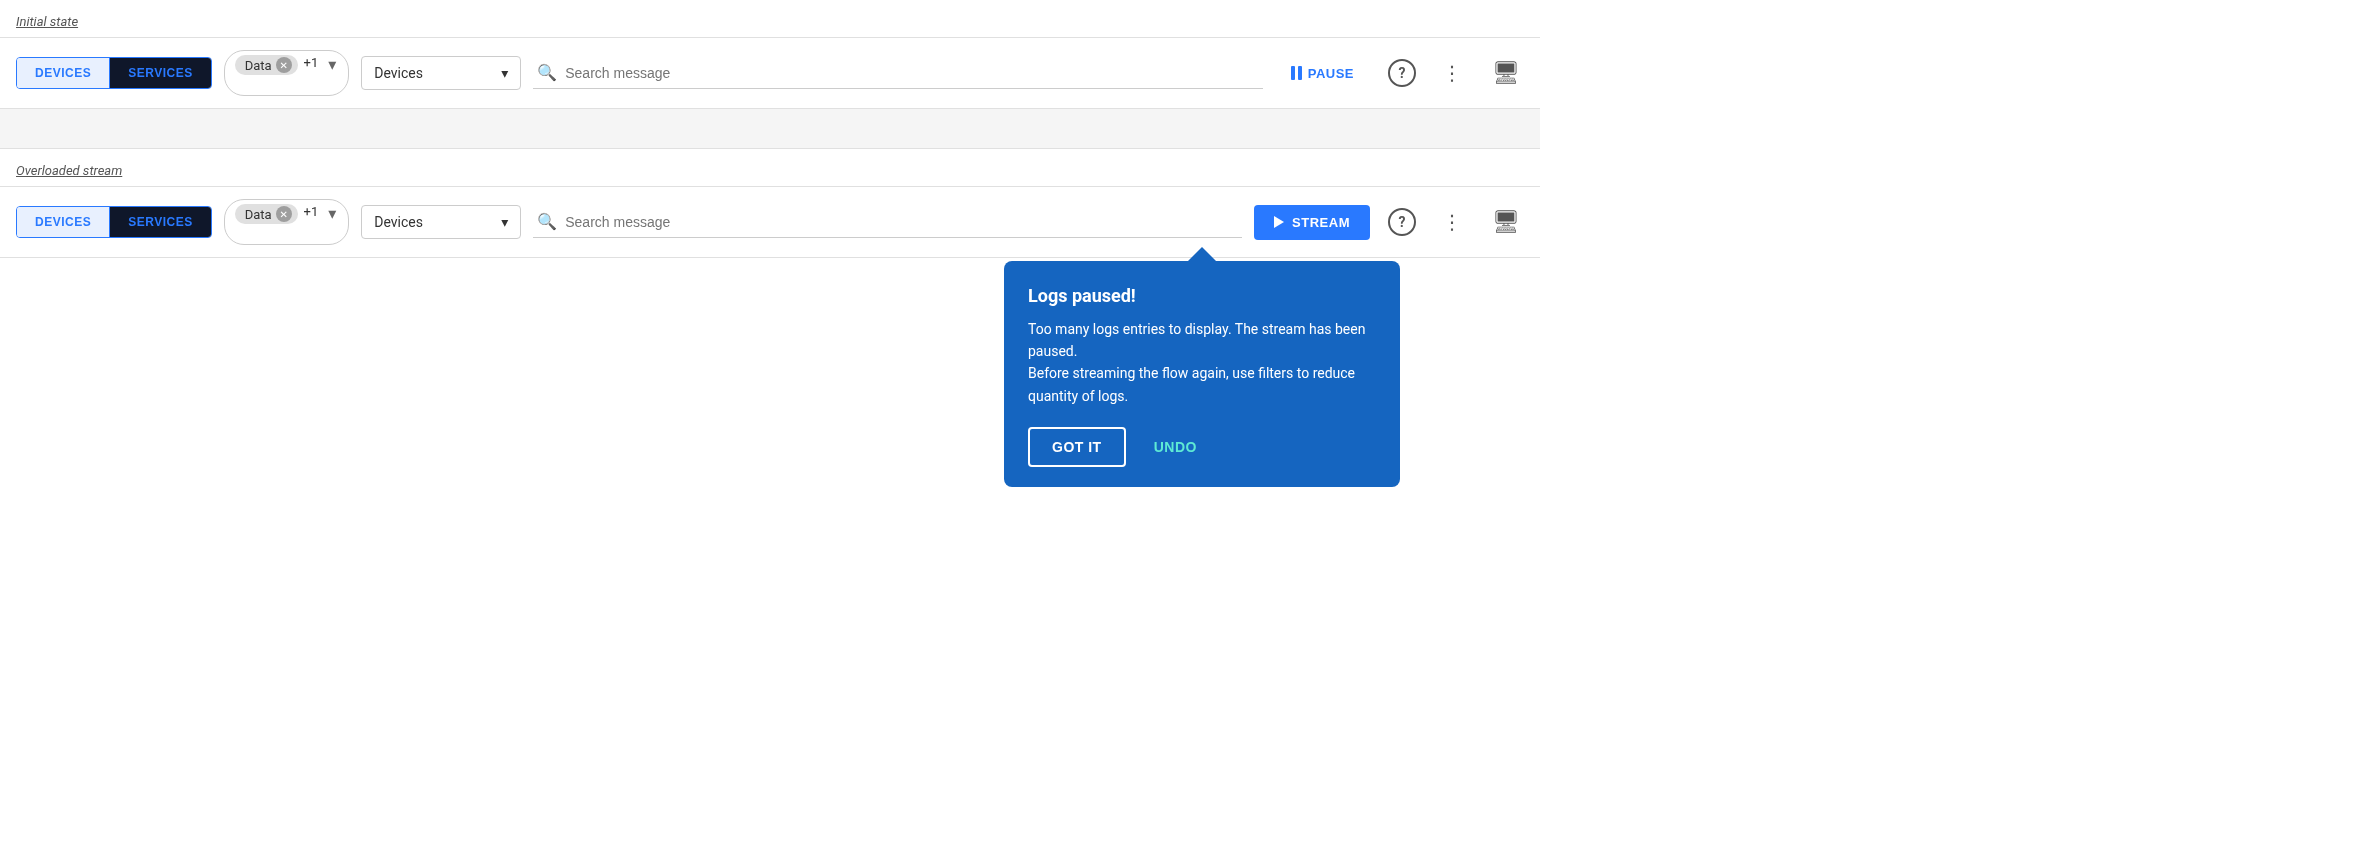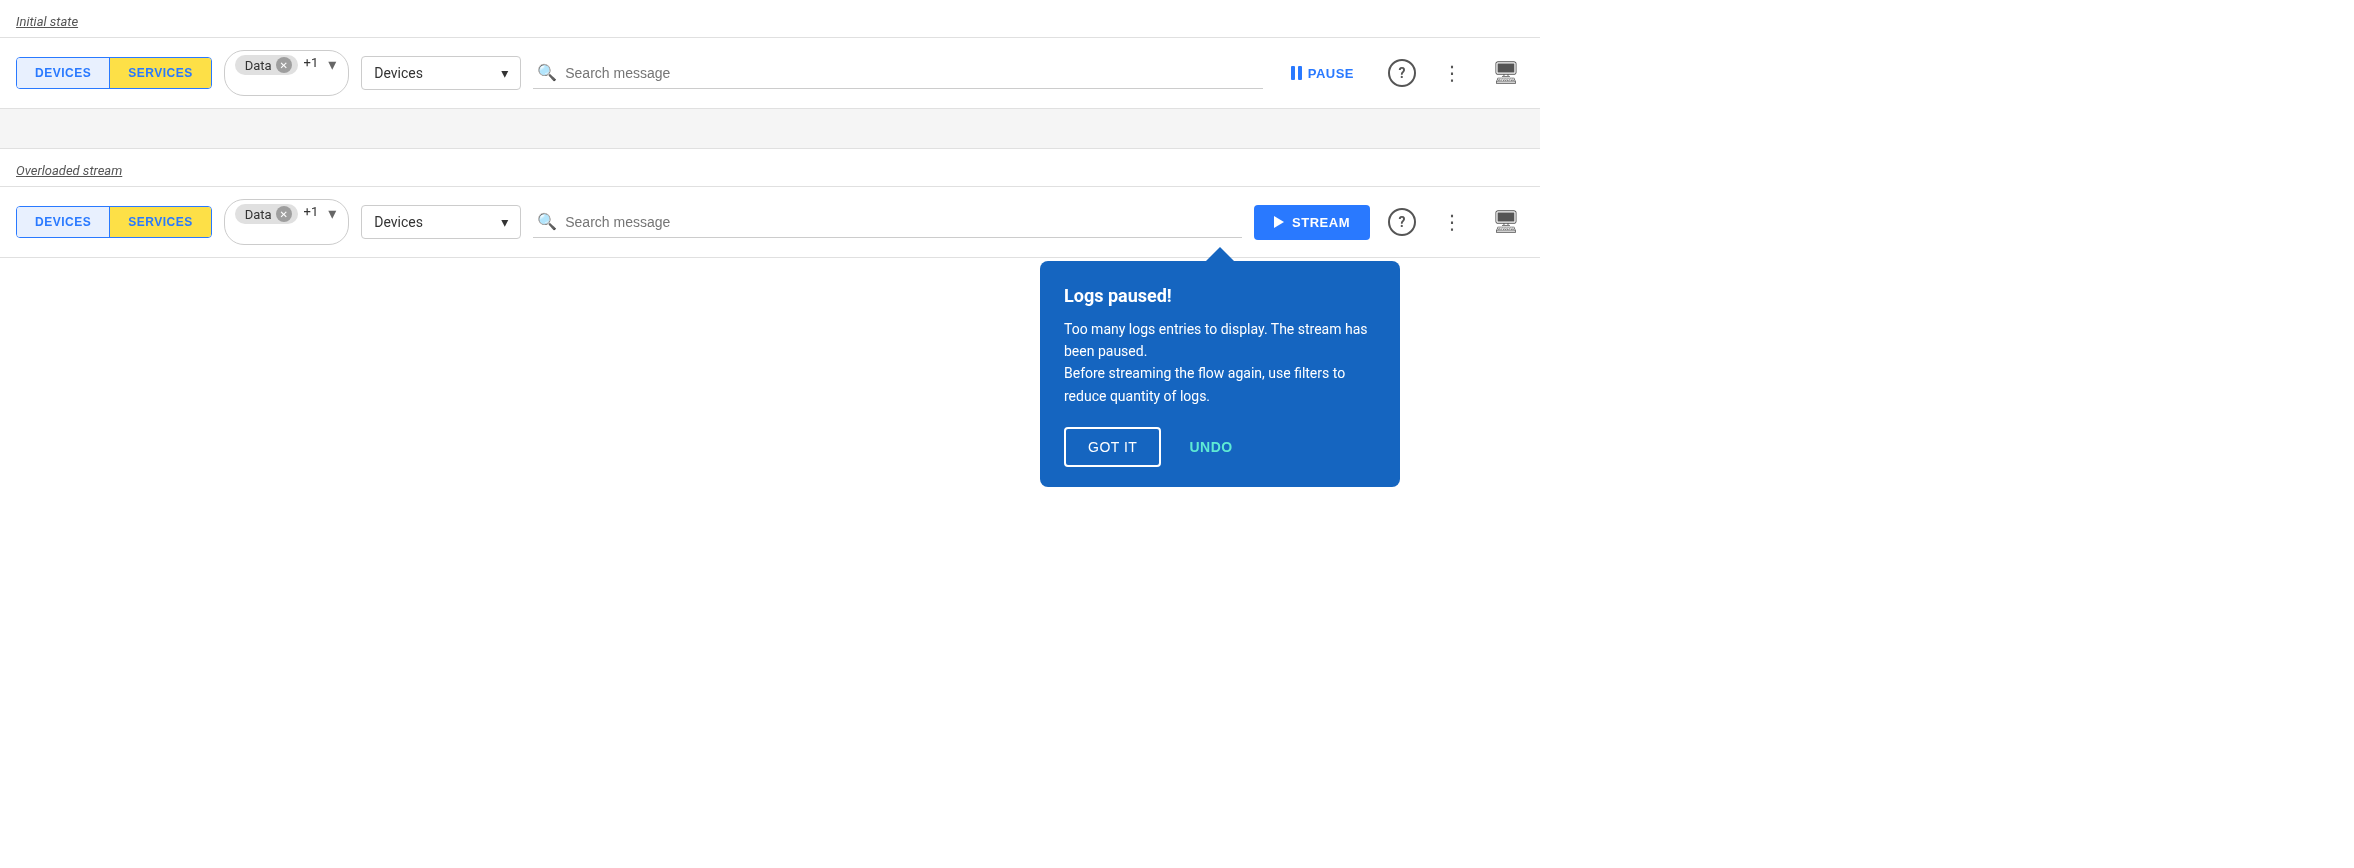--- a/index.html
+++ b/index.html
@@ -38,21 +38,21 @@
       overflow: hidden;
     }
 
     .toggle-btn {
       padding: 8px 18px;
       font-size: 12px;
       font-weight: 700;
       letter-spacing: 0.5px;
       cursor: pointer;
       border: none;
-      background: #fde047;
+      background: #0f172a;
       color: #2979ff;
     }
 
     .toggle-btn.active {
       background: #e8f0fe;
       color: #2979ff;
     }
 
     .toggle-btn:first-child {
       border-right: 1.5px solid #2979ff;
@@ -246,21 +246,21 @@
       display: inline-block;
     }
 
     .tooltip-popup {
       position: absolute;
       top: 56px;
       right: -30px;
       background: #1565c0;
       border-radius: 8px;
       padding: 24px 24px 20px 24px;
-      width: 360px;
+      width: 396px;
       color: #fff;
       z-index: 10;
     }
 
     .tooltip-popup::before {
       content: '';
       position: absolute;
       top: -14px;
       left: 50%;
       transform: translateX(-50%);
@@ -287,21 +287,21 @@
       display: flex;
       gap: 12px;
     }
 
     .got-it-btn {
       padding: 10px 22px;
       border: 2px solid #fff;
       background: transparent;
       color: #fff;
       font-size: 14px;
-      font-weight: 400;
+      font-weight: 700;
       letter-spacing: 0.5px;
       cursor: pointer;
       border-radius: 4px;
     }
 
     .undo-btn {
       padding: 10px 16px;
       background: transparent;
       border: none;
       color: #5eead4;

